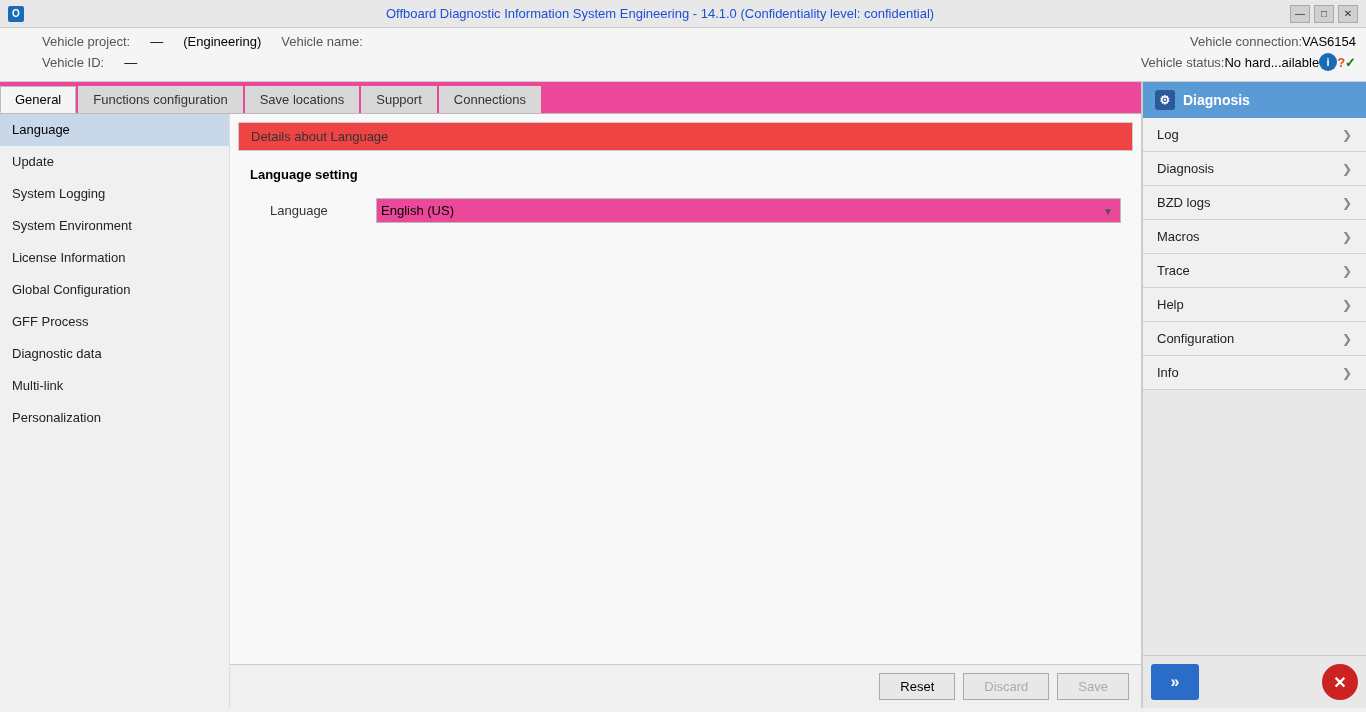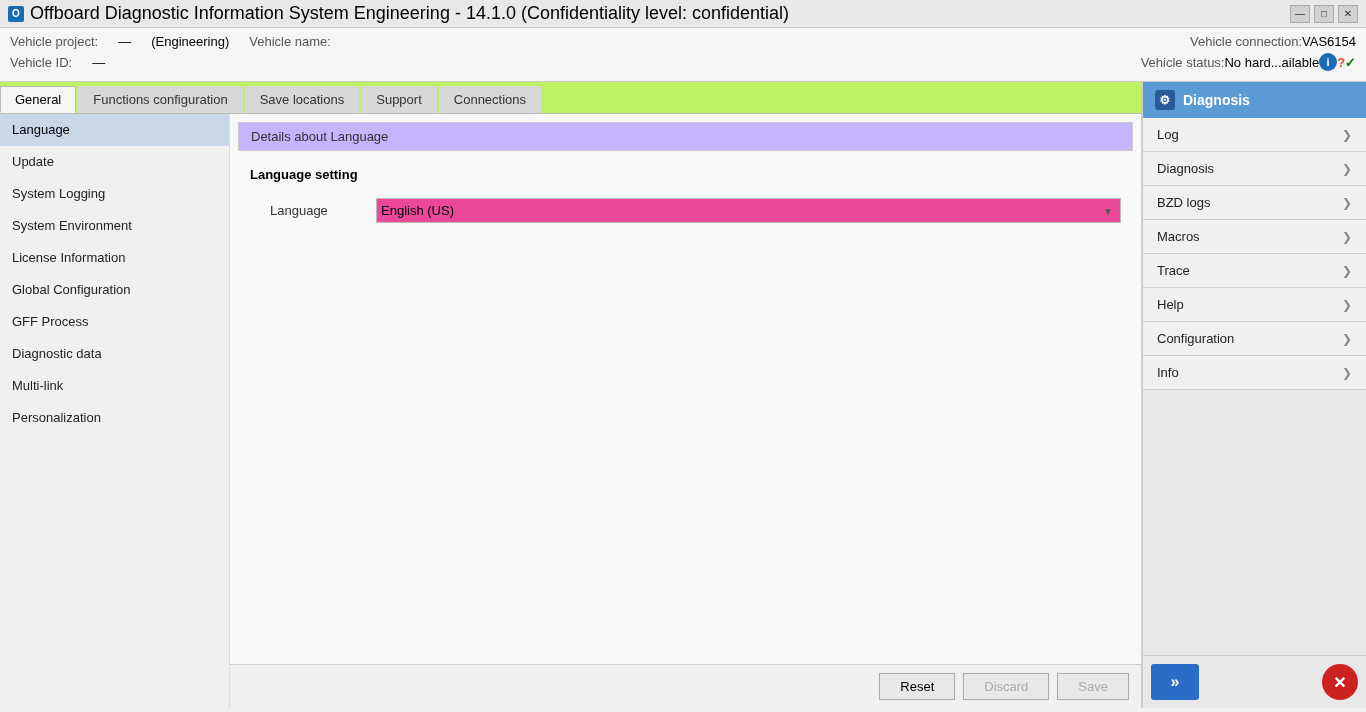--- a/index.html
+++ b/index.html
@@ -30,22 +30,23 @@
       border-radius: 2px;
       display: flex;
       align-items: center;
       justify-content: center;
       color: white;
       font-size: 10px;
       font-weight: bold;
     }
     #title-bar .title-text {
       flex: 1;
-      font-size: 18px;
-      color: #000000;
+      font-size: 13px;
+      color: #1d4ed8;
+      text-align: center;
     }
     #title-bar .window-controls {
       display: flex;
       gap: 4px;
     }
     #title-bar .win-btn {
       width: 20px;
       height: 18px;
       background: #d0d0d0;
       border: 1px solid #aaa;
@@ -61,20 +62,21 @@
     #header {
       background: #f5f5f5;
       padding: 6px 10px;
       border-bottom: 1px solid #ccc;
     }
     .header-row {
       display: flex;
       align-items: center;
       gap: 20px;
       margin-bottom: 4px;
+      margin-left: 32px;
     }
     .header-label { color: #555; }
     .header-value { color: #000; font-weight: normal; }
     .header-right {
       margin-left: auto;
       display: flex;
       align-items: center;
     }
     .status-icon {
       width: 18px;
@@ -107,21 +109,21 @@
       flex: 1;
       display: flex;
       flex-direction: column;
       background: #f5f5f5;
       border-right: 1px solid #ccc;
     }
 
     
     #tabs {
       display: flex;
-      background: #bef264;
+      background: #ec4899;
       border-bottom: 1px solid #bbb;
       padding-top: 4px;
     }
     .tab {
       padding: 5px 14px;
       cursor: pointer;
       border: 1px solid transparent;
       border-bottom: none;
       font-size: 13px;
       background: #d8d8d8;
@@ -167,21 +169,21 @@
       padding: 0;
       display: flex;
       flex-direction: column;
     }
     .content-section {
       flex: 1;
       padding: 0;
       overflow-y: auto;
     }
     .section-title-bar {
-      background: #c4b5fd;
+      background: #ef4444;
       border: 1px solid #ccc;
       padding: 6px 12px;
       margin: 8px;
       font-size: 13px;
       color: #333;
     }
     .section-subtitle {
       padding: 8px 20px;
       font-weight: bold;
       font-size: 13px;

